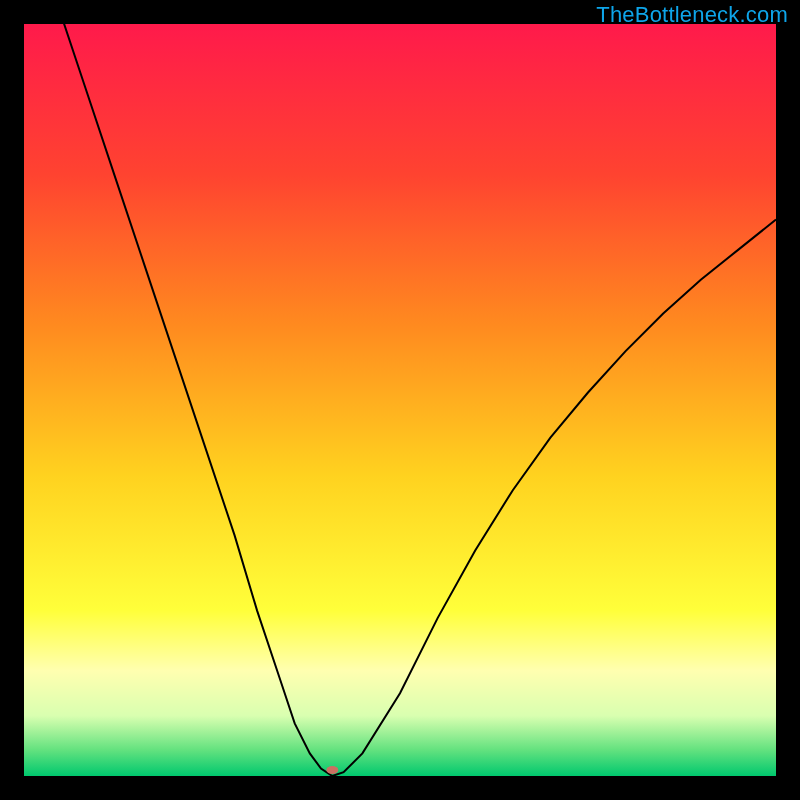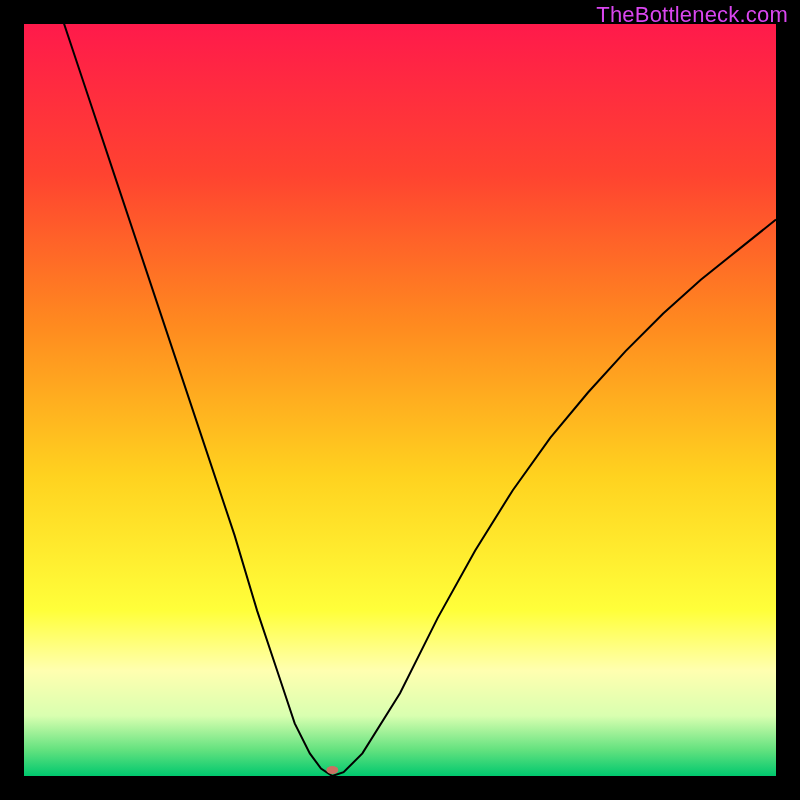--- a/index.html
+++ b/index.html
@@ -23,21 +23,21 @@
     position: absolute;
     left: 0;
     top: 0;
     width: 752px;
     height: 752px;
   }
   .watermark {
     position: absolute;
     top: 2px;
     right: 12px;
-    color: #d946ef;
+    color: #0ea5e9;
     font-size: 22px;
     font-weight: 500;
     letter-spacing: 0.2px;
     user-select: none;
   }
   svg {
     display: block;
   }
 </style>
 </head>

